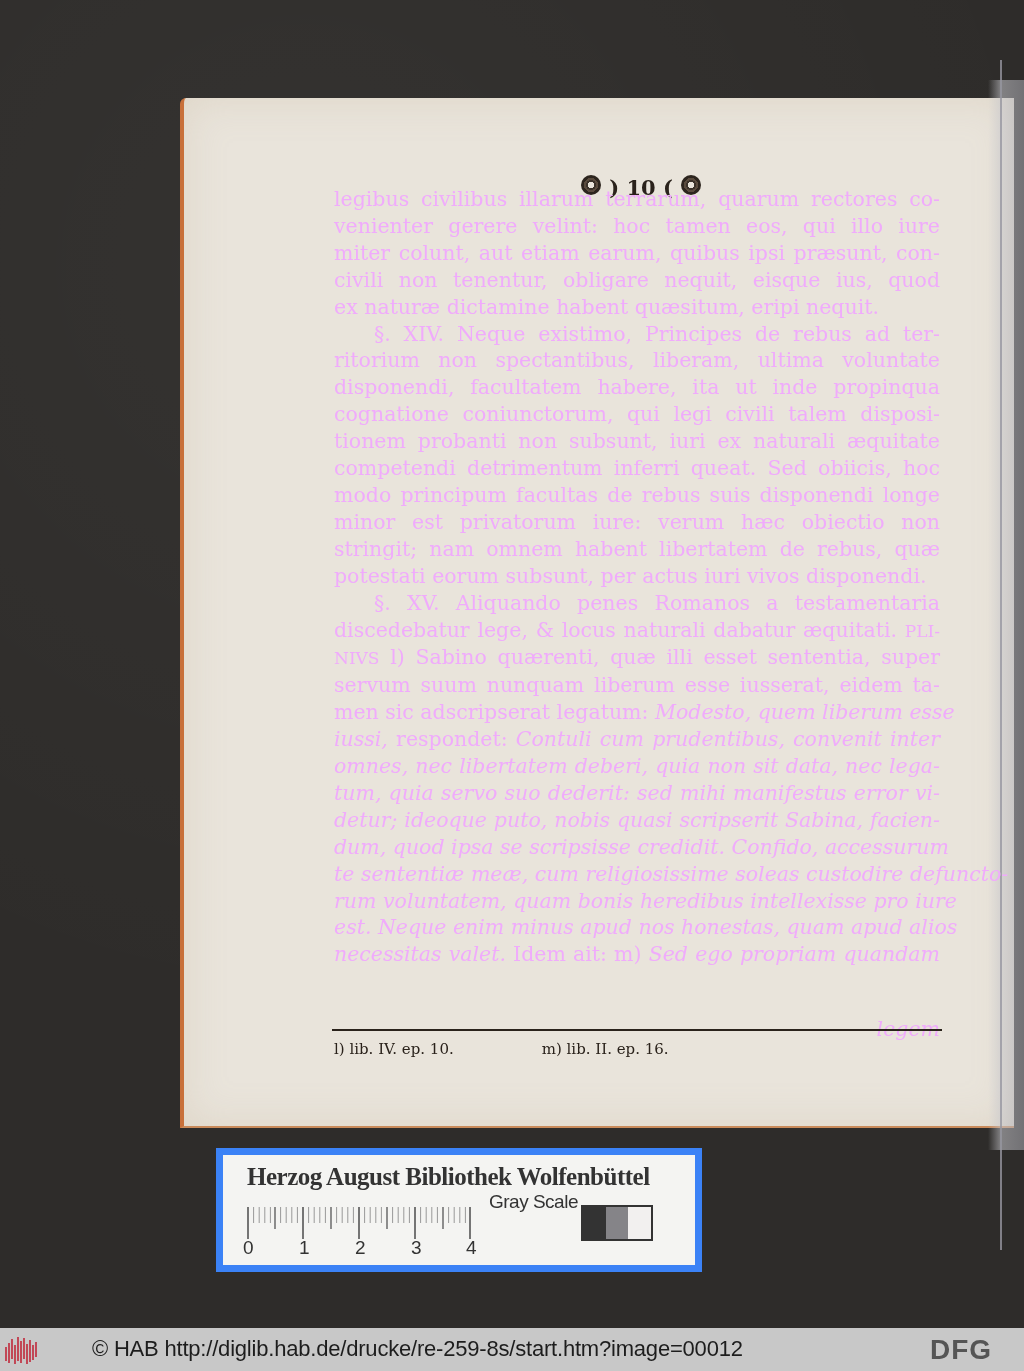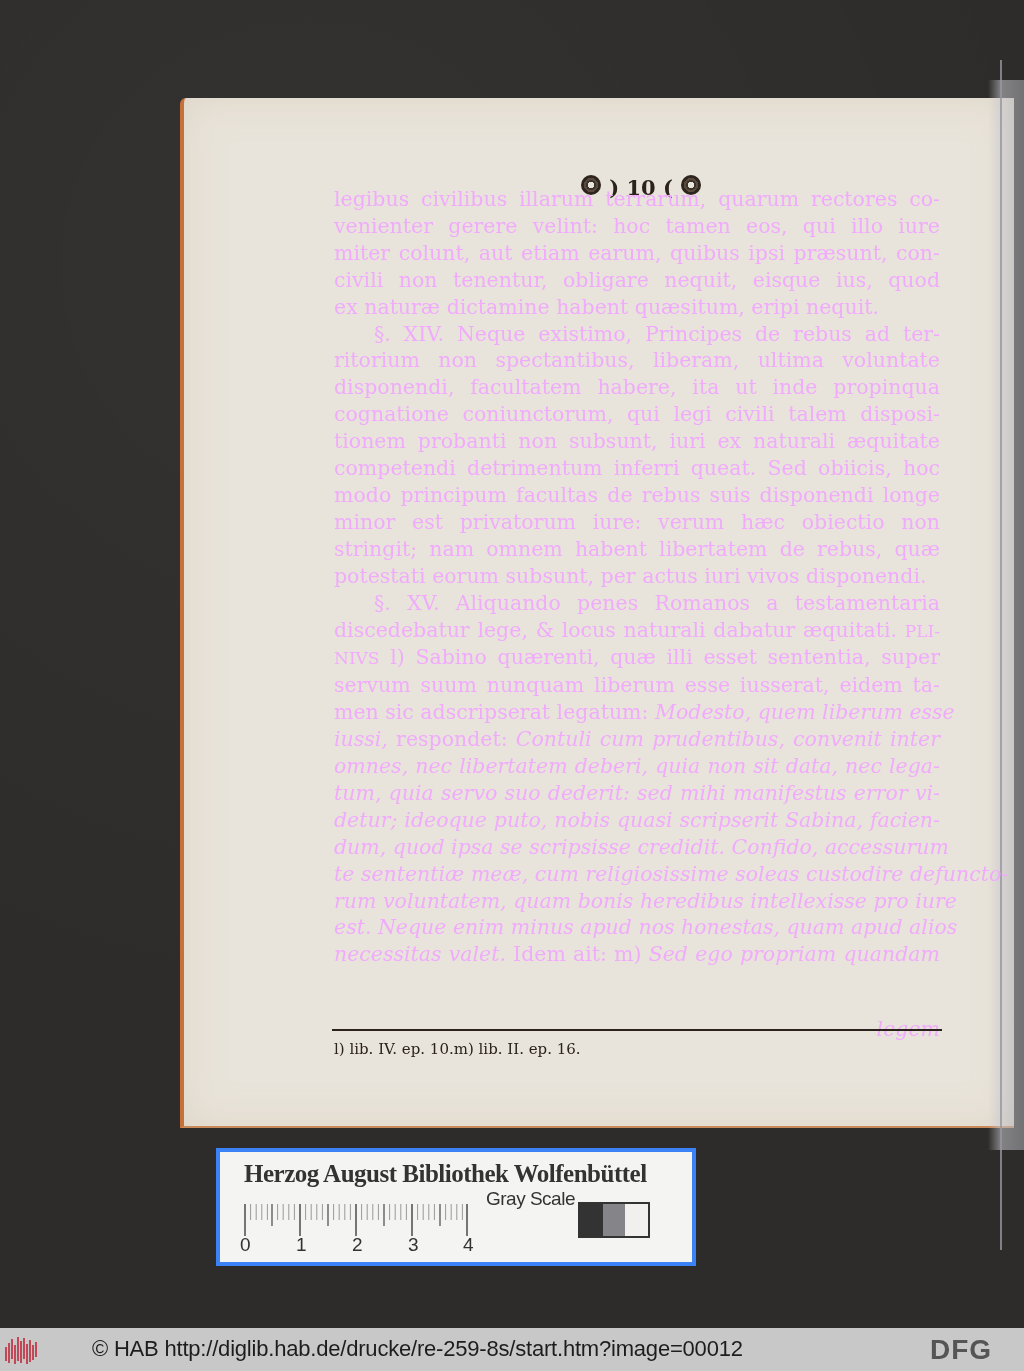--- a/index.html
+++ b/index.html
@@ -49,25 +49,25 @@
   .line.last { text-align-last:left; }
   .line.indent { padding-left:40px; }
   .line.right { text-align:right; text-align-last:right;margin-top:48px; }
   .it { font-style:italic; }
   .sc { font-variant:small-caps; font-size:17px; }
   .rule {
     position:absolute; left:332px; top:1029px; width:610px; height:2px; background:#2a221b;
   }
   .footnotes {
     position:absolute; left:334px; top:1040px; font-size:15px; color:#2a221b;
-    display:flex; 
+    display:flex; gap:88px;
   }
   .label-card {
     position:absolute; left:216px; top:1148px; width:472px; height:110px;
-    background:#f4f4f2; border:4px solid #3b82f6;
+    background:#f4f4f2; border:7px solid #3b82f6;
   }
   .label-title {
     position:absolute; left:24px; top:8px;
     font-family:"Liberation Serif", serif; font-weight:bold; font-size:25px; color:#333;
     letter-spacing:-0.5px;
   }
   .ruler {
     position:absolute; left:24px; top:50px; width:230px; height:36px;
   }
   .ruler-nums {

